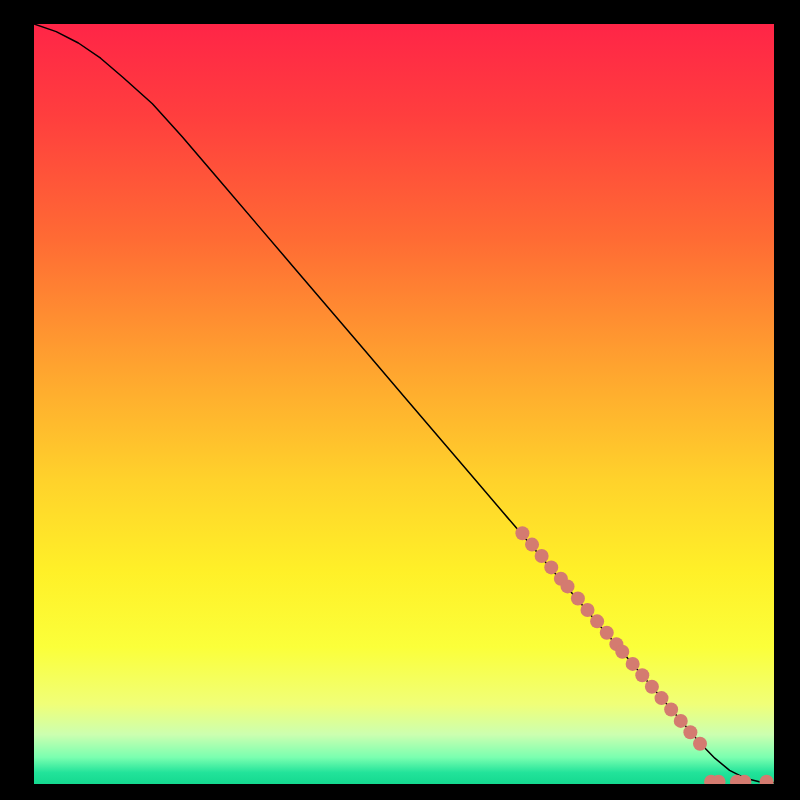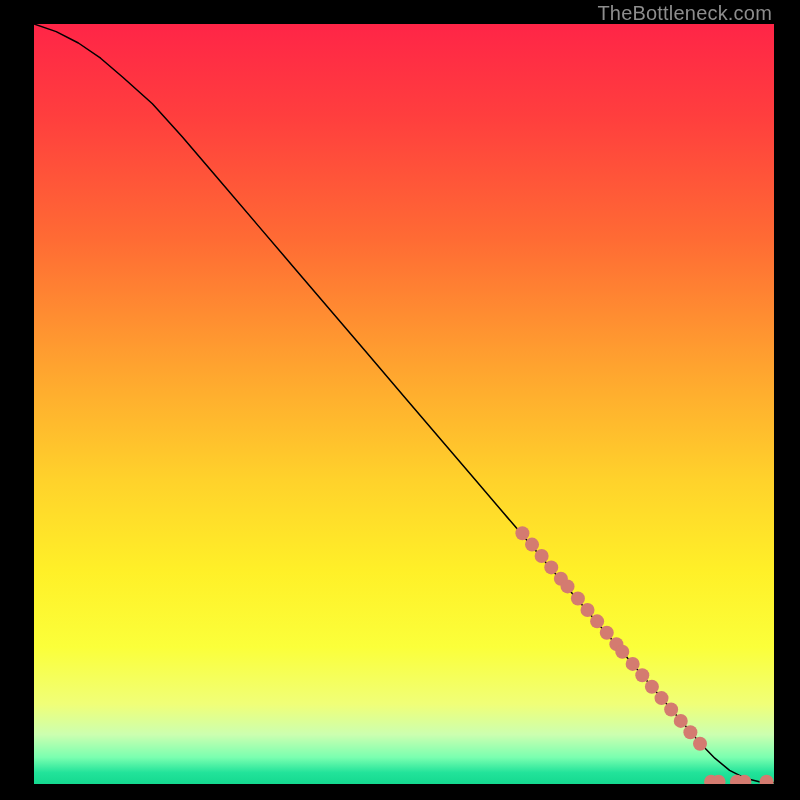--- a/index.html
+++ b/index.html
@@ -35,21 +35,20 @@
     font-size: 20px;
     font-weight: 500;
     letter-spacing: 0.2px;
   }
   svg { display: block; }
 </style>
 </head>
 <body>
 
 <div class="frame">
-  <div class="watermark">TheBottleneck.com</div>
 
   <div class="plot">
     <svg id="plot-svg" width="740" height="760">
         <defs>
           <linearGradient id="bg" x1="0" y1="0" x2="0" y2="1">
             <stop offset="0%" stop-color="#ff2547"></stop>
             <stop offset="12%" stop-color="#ff3e3e"></stop>
             <stop offset="28.000000000000004%" stop-color="#ff6a34"></stop>
             <stop offset="45%" stop-color="#ffa32f"></stop>
             <stop offset="60%" stop-color="#ffd22b"></stop>

